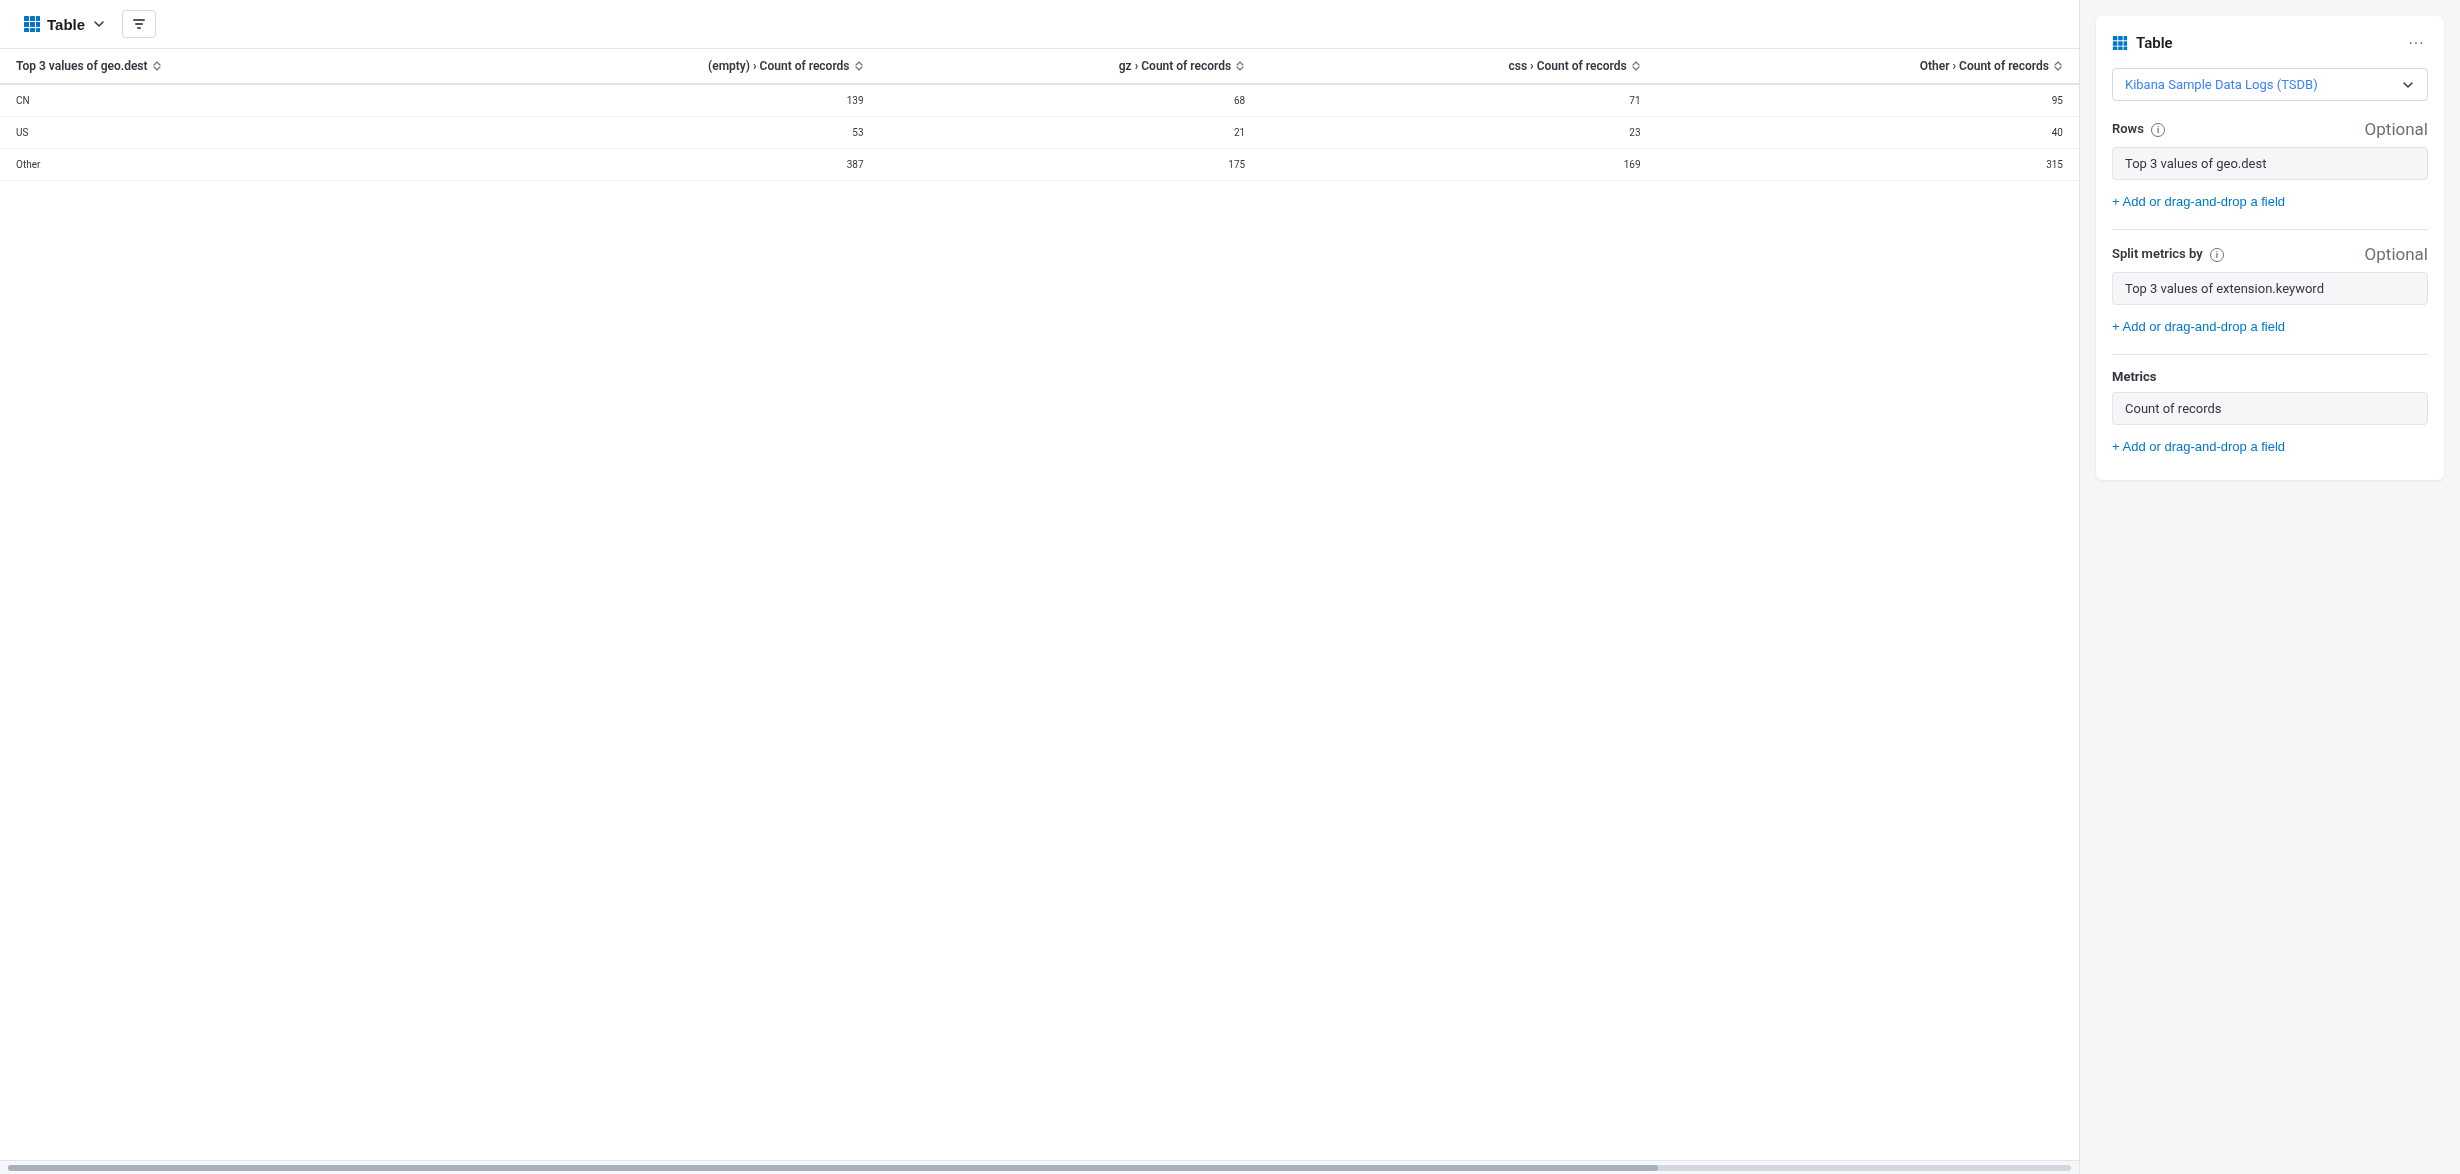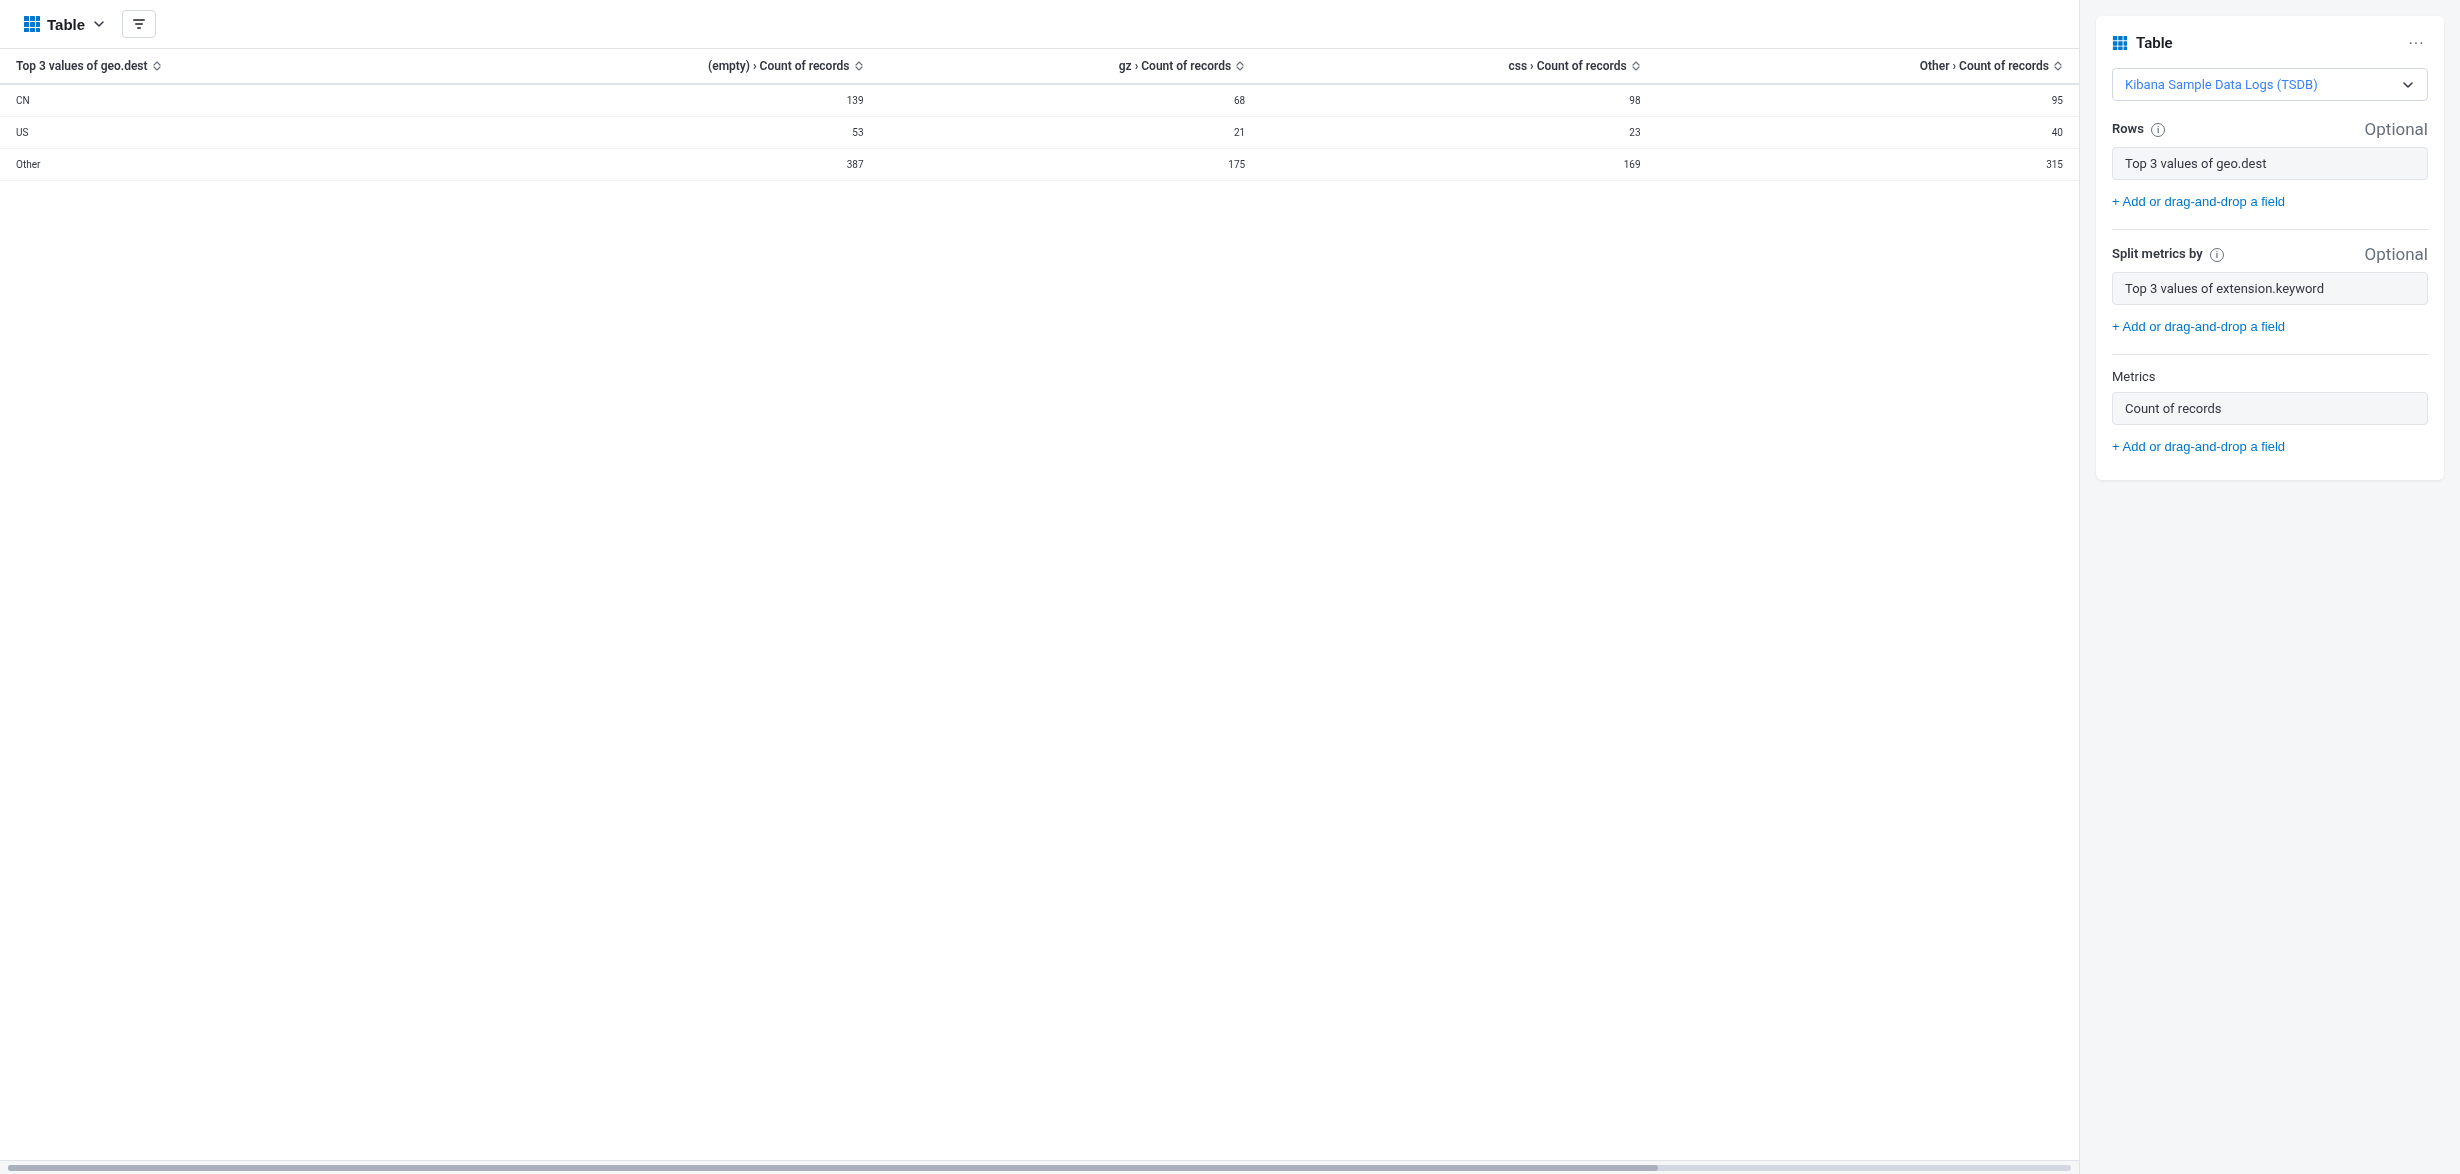--- a/index.html
+++ b/index.html
@@ -243,21 +243,21 @@
     }
 
     .section-divider {
       border: none;
       border-top: 1px solid #e0e3e8;
       margin: 14px 0;
     }
 
     .section-label-plain {
       font-size: 13px;
-      font-weight: 400;
+      font-weight: 700;
       color: #343741;
       margin-bottom: 8px;
     }
   </style>
 </head>
 <body>
 
 <div class="left-panel">
 
   <div class="toolbar">
@@ -331,21 +331,21 @@
               </svg>
             </div>
           </th>
         </tr>
       </thead>
       <tbody id="table-body">
       <tr>
       <td>CN</td>
       <td class="number">139</td>
       <td class="number">68</td>
-      <td class="number">98</td>
+      <td class="number">71</td>
       <td class="number">95</td>
     </tr>
           <tr>
       <td>US</td>
       <td class="number">53</td>
       <td class="number">21</td>
       <td class="number">23</td>
       <td class="number">40</td>
     </tr>
           <tr>

